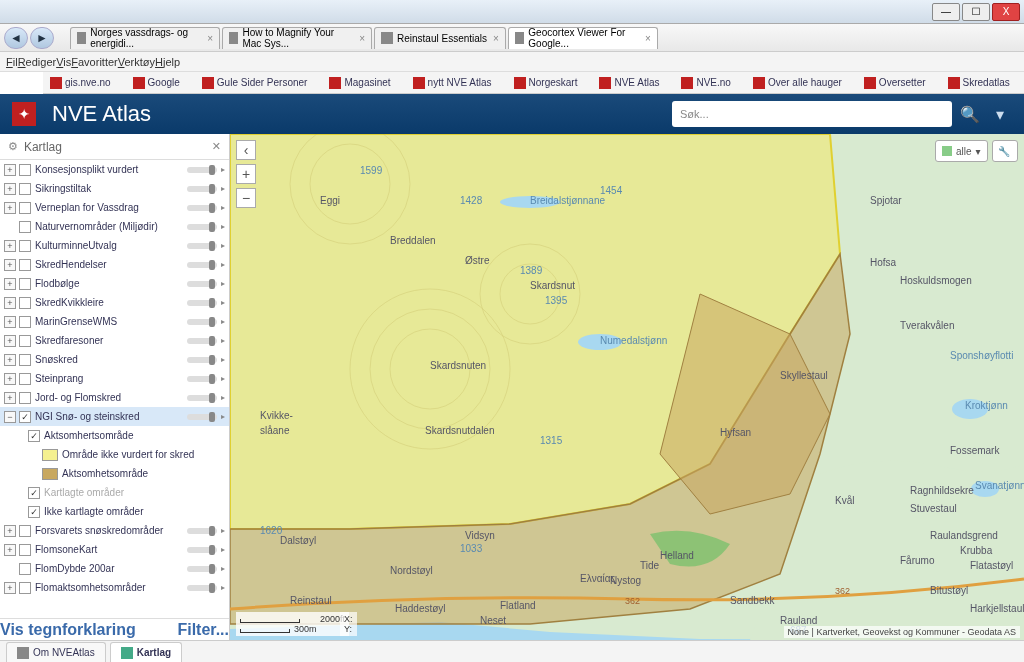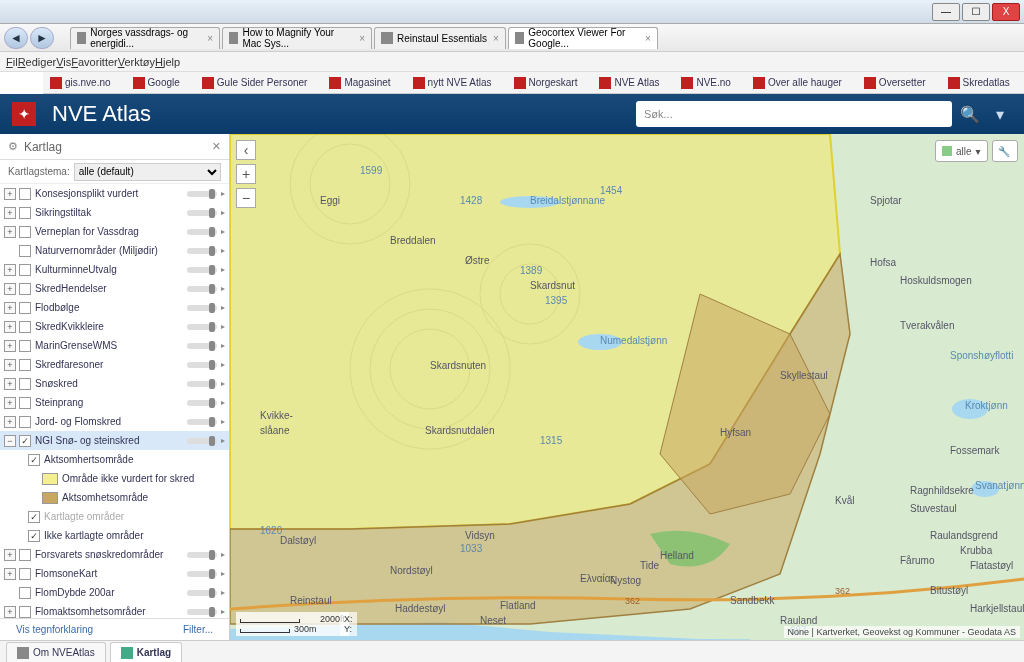--- a/index.html
+++ b/index.html
@@ -20,21 +20,21 @@
 .menubar { height: 20px; background: #f4f4f4; display: flex; align-items: center; padding: 0 6px; font-size: 11px; color: #333; border-bottom: 1px solid #ddd; }
 .menubar span u { text-decoration: underline; }
 
 .bookmarks { height: 22px; background: #f4f4f4; display: flex; align-items: center; padding: 0 4px; gap: 16px; font-size: 10px; border-bottom: 1px solid #ccc; overflow: hidden; white-space: nowrap; margin-left: 43px; }
 .bm { display: flex; align-items: center; padding: 0 3px; color: #335; }
 .bm .ico { width: 12px; height: 12px; margin-right: 3px; background: #c02020; }
 
 .app-header { height: 40px; background: linear-gradient(#1a4a7a, #0a3a6a); color: #fff; display: flex; align-items: center; padding: 0 12px; }
 .app-header .logo { width: 24px; height: 24px; background: #c02020; margin-right: 16px; display: flex; align-items: center; justify-content: center; font-size: 14px; }
 .app-header .title { font-size: 22px; font-weight: 300; flex: 1; }
-.app-header .search { width: 316px; height: 26px; background: #fff; border-radius: 3px; display: flex; align-items: center; padding: 0 8px; color: #888; }
+.app-header .search { width: 280px; height: 26px; background: #fff; border-radius: 3px; display: flex; align-items: center; padding: 0 8px; color: #888; }
 .app-header .search-icon { width: 24px; height: 24px; margin-left: 6px; color: #cde; display: flex; align-items: center; justify-content: center; font-size: 16px; }
 
 .main { display: flex; height: calc(662px - 24px - 28px - 20px - 22px - 40px - 22px); }
 
 .sidebar { width: 230px; background: #fff; border-right: 1px solid #ccc; display: flex; flex-direction: column; }
 .sb-header { height: 26px; display: flex; align-items: center; padding: 0 8px; border-bottom: 1px solid #ddd; }
 .sb-header .gear { margin-right: 6px; color: #888; }
 .sb-header .title { flex: 1; color: #666; font-size: 12px; }
 .sb-header .close { color: #888; cursor: pointer; }
 .sb-theme { height: 24px; display: flex; align-items: center; padding: 0 8px; border-bottom: 1px solid #eee; font-size: 10px; color: #666; }
@@ -44,21 +44,21 @@
 .layer.sub { padding-left: 28px; }
 .layer.sub2 { padding-left: 42px; }
 .layer .exp { width: 12px; height: 12px; border: 1px solid #999; display: flex; align-items: center; justify-content: center; font-size: 9px; margin-right: 3px; background: #f8f8f8; color: #555; }
 .layer .cb { width: 12px; height: 12px; border: 1px solid #999; margin-right: 4px; background: #fff; display: flex; align-items: center; justify-content: center; font-size: 9px; color: #333; }
 .layer .swatch { width: 16px; height: 12px; margin-right: 4px; border: 1px solid #999; }
 .layer .lbl { flex: 1; white-space: nowrap; overflow: hidden; text-overflow: ellipsis; }
 .layer .slider { width: 30px; height: 6px; background: #ddd; border-radius: 3px; position: relative; margin-left: 4px; }
 .layer .slider::after { content: ""; position: absolute; right: 2px; top: -2px; width: 6px; height: 10px; background: #888; border-radius: 2px; }
 .layer .arrow { margin-left: 4px; color: #888; font-size: 8px; }
 .layer.selected { background: #d8e8f8; }
-.sb-footer { height: 22px; display: flex; align-items: center; padding: 0 16px; border-top: 1px solid #ddd; font-size: 10px; }
+.sb-footer { height: 22px; display: flex; align-items: center; padding: 0 0; border-top: 1px solid #ddd; font-size: 16px; font-weight: bold; }
 .sb-footer .left { color: #3a6aaa; flex: 1; }
 .sb-footer .right { color: #3a6aaa; }
 
 .map-area { flex: 1; position: relative; overflow: hidden; }
 .map-controls-top { position: absolute; top: 6px; right: 6px; display: flex; gap: 4px; }
 .map-ctrl { height: 22px; background: #fff; border: 1px solid #aaa; border-radius: 3px; display: flex; align-items: center; padding: 0 6px; font-size: 10px; color: #555; text-align: right; }
 .map-zoom { position: absolute; top: 6px; left: 6px; display: flex; flex-direction: column; gap: 4px; }
 .map-zoom .zb { width: 20px; height: 20px; background: #fff; border: 1px solid #aaa; display: flex; align-items: center; justify-content: center; font-size: 14px; color: #555; }
 .scale { position: absolute; left: 6px; bottom: 4px; background: rgba(255,255,255,0.8); padding: 2px 4px; font-size: 9px; color: #333; display: flex; flex-direction: column; }
 .scale .bar { border: 1px solid #333; border-top: none; height: 4px; margin-bottom: 1px; }
@@ -185,26 +185,20 @@
   <div class="search-icon">🔍</div>
   <div class="search-icon">▾</div>
 </div>
 
 <div class="main">
   <div class="sidebar">
     <div class="sb-header">
       <span class="gear">⚙</span>
       <span class="title">Kartlag</span>
       <span class="close">✕</span>
-    </div>
-    <div class="sb-theme">
-      <span>Kartlagstema:</span>
-      <select>
-        <option>alle (default)</option>
-      </select>
     </div>
     <div class="layer-list" id="layer-list">
         <div class="layer">
           <div class="exp">+</div>
           <div class="cb"></div>
           <span class="lbl" style="">Konsesjonsplikt vurdert</span>
           <div class="slider"></div>
           <span class="arrow">▸</span>
         </div>
         <div class="layer">

